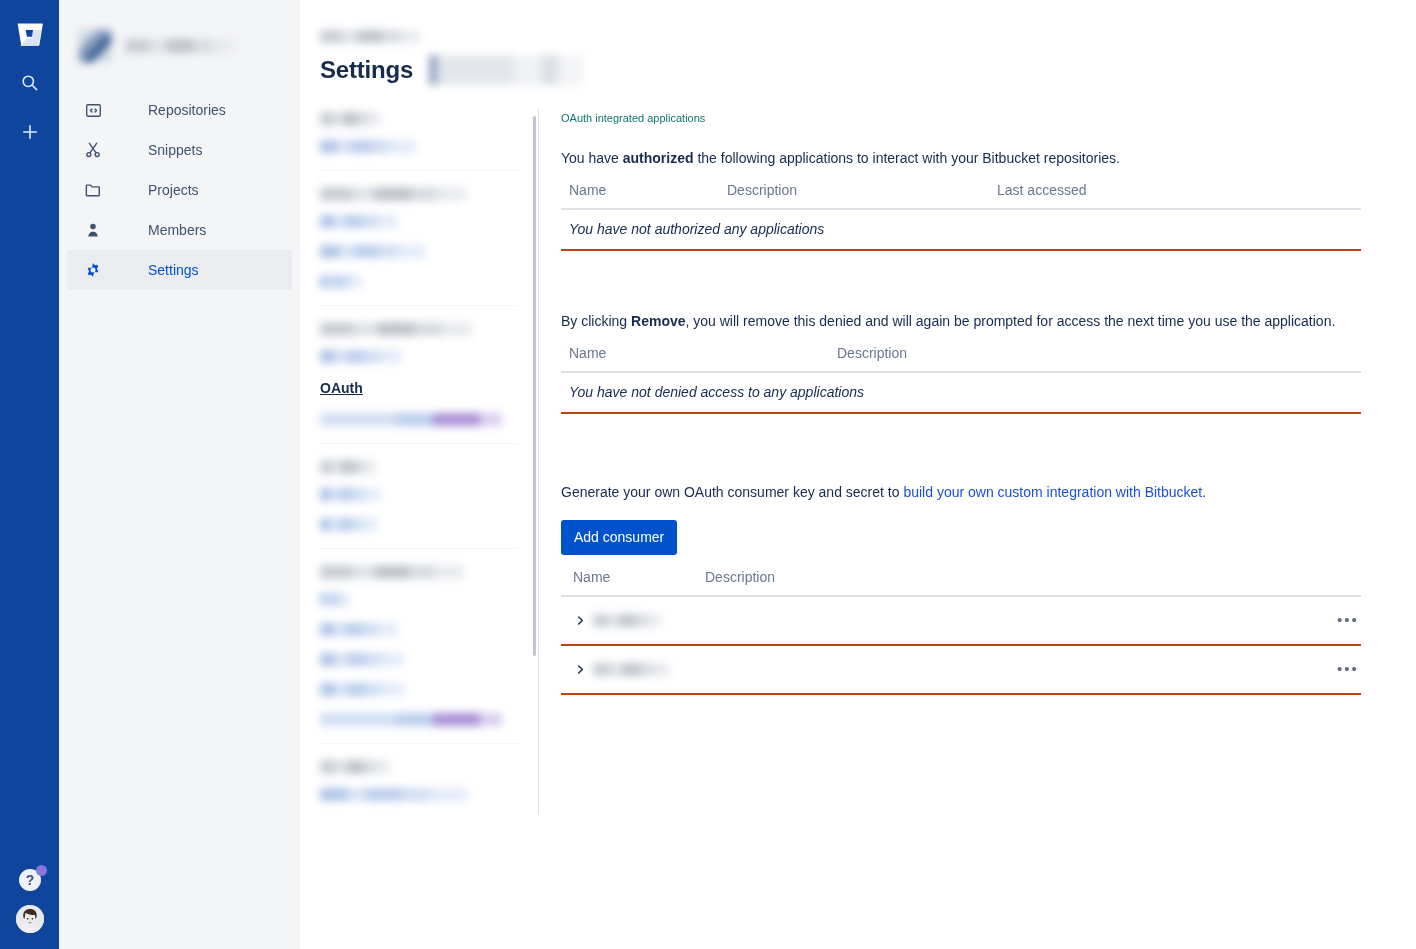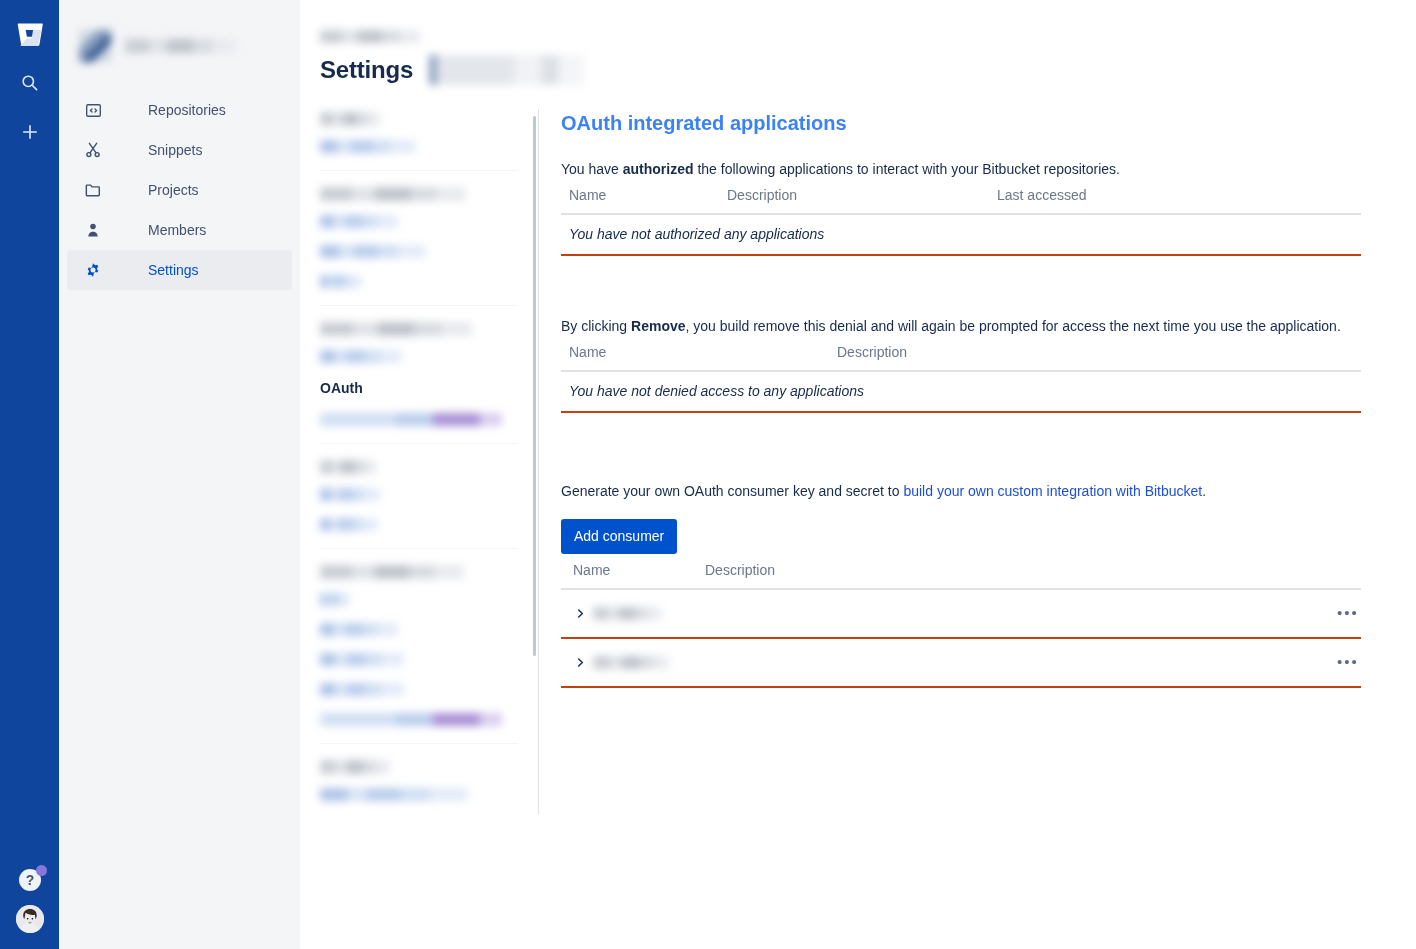--- a/index.html
+++ b/index.html
@@ -82,32 +82,32 @@
     position: relative;
   }
   .subnav-inner { position: relative; height: 700px; }
   .subnav-scrollbar {
     position: absolute; right: 2px; top: 4px;
     width: 3px; height: 540px; border-radius: 2px; background: #C1C7D0;
   }
   .sn-head { height: 14px; margin-bottom: 14px; }
   .sn-link { height: 13px; margin-bottom: 17px; }
   .sn-rule { height: 1px; background: #F4F5F7; margin: 4px 0 16px 0; width: 198px; }
-  .sn-oauth-head { font-size: 14px; font-weight: bold; color: #172B4D; margin: 2px 0 17px 0; }
+  .sn-oauth-head { font-size: 14px; font-weight: bold; color: #172B4D; margin: 2px 0 17px 0; text-decoration: underline; }
 
   .col-divider { width: 1px; background: #DFE1E6; height: 705px; flex: 0 0 1px; }
 
   .content { flex: 1; padding-left: 22px; padding-top: 0; max-width: 825px; }
 
-  h2.section { font-size: 20px; font-weight: bold; color: #3b82f6; margin: 3px 0 0 0; }
+  h2.section { font-size: 11px; font-weight: normal; color: #0f766e; margin: 3px 0 0 0; }
   p.para { font-size: 14px; line-height: 20px; color: #172B4D; margin: 24px 0 0 0; }
   p.para.tight { margin-top: 16px; }
   p.para b { font-weight: bold; }
 
-  table.tbl { width: 800px; border-collapse: collapse; margin-top: 8px; }
+  table.tbl { width: 800px; border-collapse: collapse; margin-top: 14px; }
   table.tbl th {
     text-align: left; font-size: 14px; font-weight: normal; color: #6B778C;
     padding: 0 0 10px 8px; border-bottom: 2px solid #DFE1E6;
   }
   table.tbl td {
     font-size: 14px; color: #172B4D;
     padding: 11px 0 12px 8px; border-bottom: 2px solid #c2410c;
   }
   td.empty-msg { font-style: italic; color: #42526E; }
 
@@ -322,21 +322,21 @@
           <tbody>
             <tr>
               <td class="empty-msg" colspan="3">You have not authorized any applications</td>
             </tr>
           </tbody>
         </table>
 
         <div class="gap-lg"></div>
 
 
-        <p class="para tight"><span>By clicking </span><b>Remove</b><span>, you build remove this denial and will again be prompted for access the next time you use the application.</span></p>
+        <p class="para tight"><span>By clicking </span><b>Remove</b><span>, you will remove this denied and will again be prompted for access the next time you use the application.</span></p>
 
         <table class="tbl">
           <thead>
             <tr>
               <th style="width:268px">Name</th>
               <th>Description</th>
             </tr>
           </thead>
           <tbody>
             <tr>

